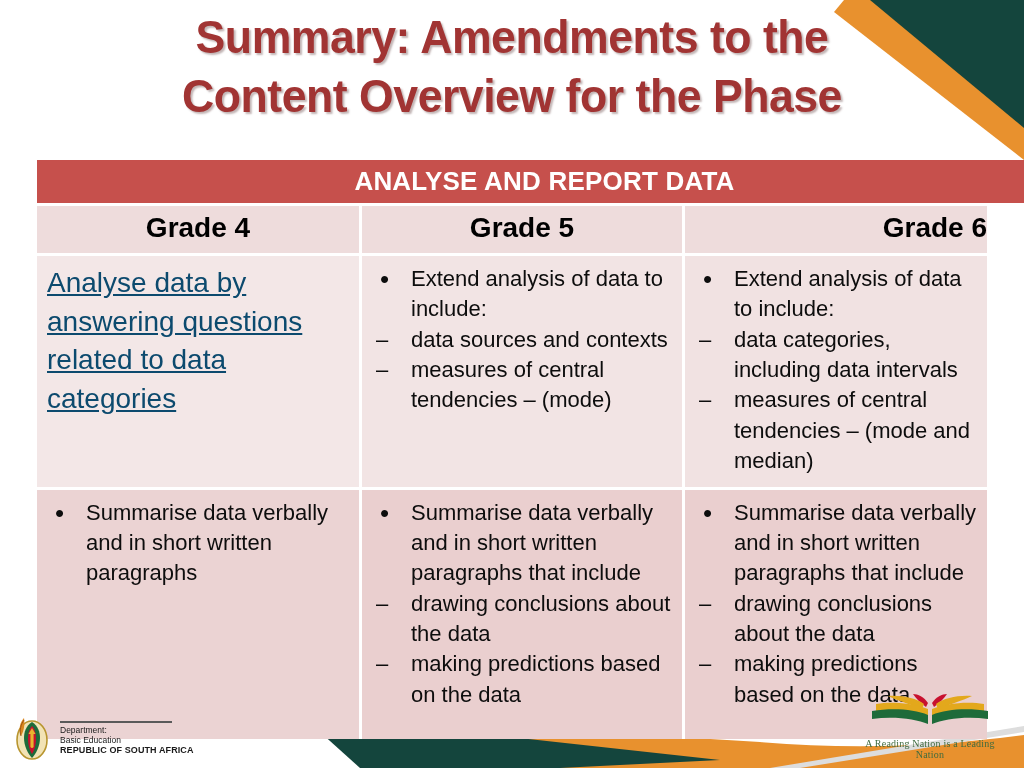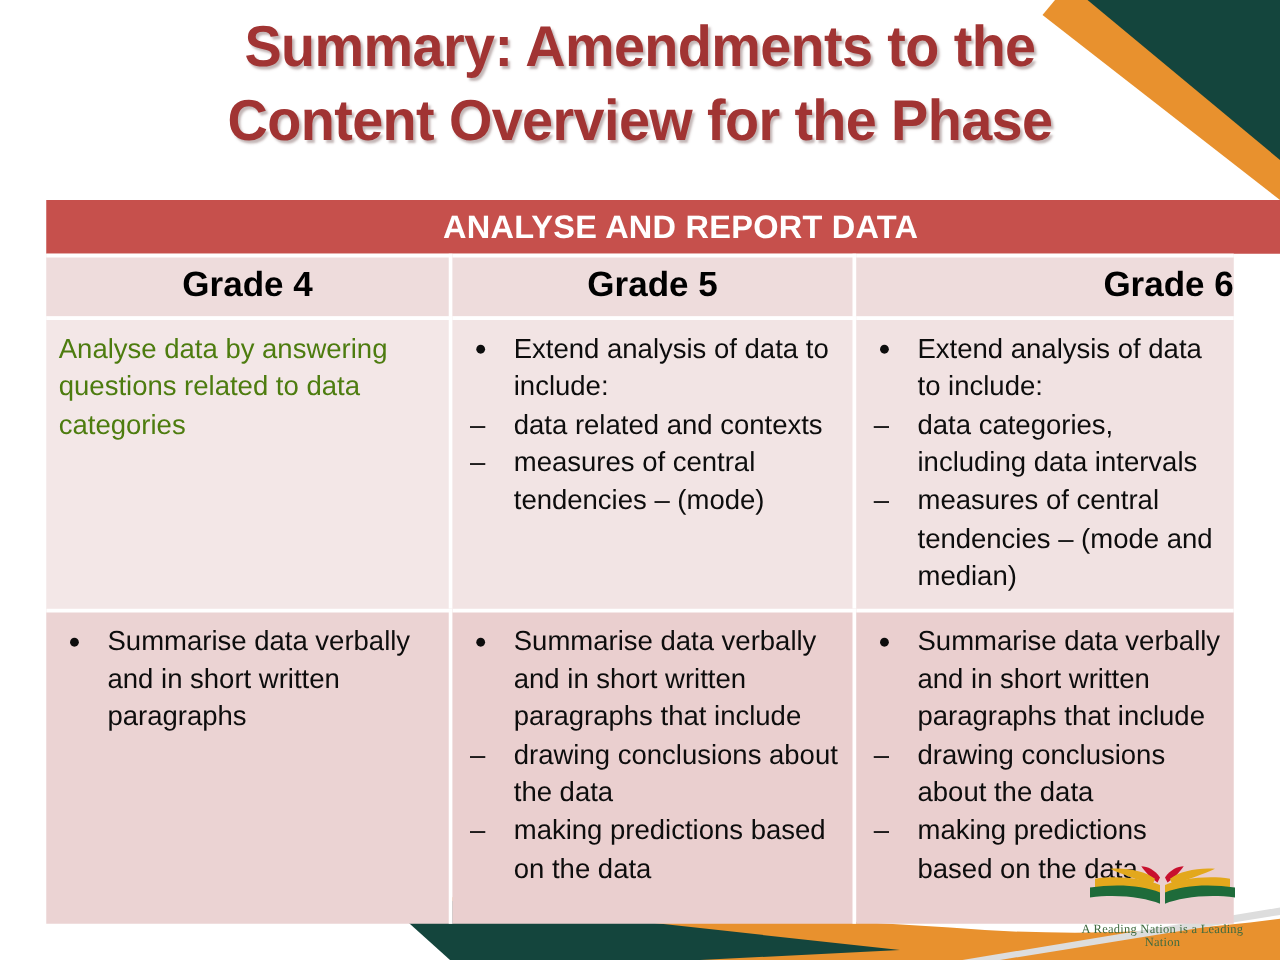--- a/index.html
+++ b/index.html
@@ -149,24 +149,25 @@
     color: #0d0d0d;
     font-size: 22px;
     line-height: 1.38;
   }
 
   ul.blist li.dash .mk { left: 8px; font-size: 22px; }
   ul.blist li.bullet .mk { left: 12px; font-size: 26px; line-height: 1.22; }
 
   
   .plain {
-    font-size: 22px;
+    font-size: 28px;
     line-height: 1.38;
-    color: #4d7c0f;
+    color: #0c4a6e;
     padding-left: 4px;
+    text-decoration: underline;
   }
 
   
   .dbe-logo {
     position: absolute;
     left: 12px;
     bottom: 6px;
     display: flex;
     align-items: center;
     z-index: 5;
@@ -237,21 +238,21 @@
         <tr class="row-a">
           <td class="col1">
               <div class="cellbody">
                 <div class="plain">Analyse data by answering questions related to data categories</div>
               </div>
             </td>
           <td class="col2">
               <div class="cellbody">
                 <ul class="blist">
                   <li class="bullet"><span class="mk">•</span><span>Extend analysis of data to include:</span></li>
-                  <li class="dash"><span class="mk">–</span><span>data related and contexts</span></li>
+                  <li class="dash"><span class="mk">–</span><span>data sources and contexts</span></li>
                   <li class="dash"><span class="mk">–</span><span>measures of central tendencies – (mode)</span></li>
                 </ul>
               </div>
             </td>
           <td class="col3">
               <div class="cellbody">
                 <ul class="blist">
                   <li class="bullet"><span class="mk">•</span><span>Extend analysis of data to include:</span></li>
                   <li class="dash"><span class="mk">–</span><span>data categories, including data intervals</span></li>
                   <li class="dash"><span class="mk">–</span><span>measures of central tendencies – (mode and median)</span></li>
@@ -289,20 +290,37 @@
       </tbody>
     </table>
   </div>
 
   <svg class="corner-bottom" viewBox="0 0 1024 60" preserveAspectRatio="none">
     <path d="M300,6 L760,34 Q880,44 1000,30 L1024,27 L1024,60 L430,60 Z" fill="#E8912E"></path>
     <path d="M300,6 L720,52 L560,60 L360,60 Z" fill="#14453D"></path>
     <path d="M1024,18 L770,60 L800,60 L1024,24 Z" fill="#dddddd"></path>
   </svg>
 
+  <div class="dbe-logo">
+    <svg width="40" height="48" viewBox="0 0 40 48">
+      <ellipse cx="20" cy="26" rx="15" ry="19" fill="#F2E3B5" stroke="#B8952F" stroke-width="1.6"></ellipse>
+      <path d="M20 8 C14 12 12 18 12 24 C12 32 16 40 20 44 C24 40 28 32 28 24 C28 18 26 12 20 8 Z" fill="#1E6B3A"></path>
+      <path d="M20 12 C17 15 16 20 16 25 C16 31 18 37 20 40 C22 37 24 31 24 25 C24 20 23 15 20 12 Z" fill="#C8102E"></path>
+      <rect x="18.4" y="18" width="3.2" height="16" rx="1.4" fill="#E8B42E"></rect>
+      <path d="M20 14 L23.5 20 L16.5 20 Z" fill="#E8B42E"></path>
+      <path d="M9 22 C6 16 8 8 12 4 C13 10 12 17 9 22 Z" fill="#D9861F"></path>
+      <path d="M9 22 C7 17 9 10 12 6" fill="none" stroke="#8a4a12" stroke-width="0.8"></path>
+    </svg>
+    <div class="dbe-text">
+      <div class="dbe-rule"></div>
+      <div class="dbe-l1">Department:</div>
+      <div class="dbe-l2">Basic Education</div>
+      <div class="dbe-l3">REPUBLIC OF SOUTH AFRICA</div>
+    </div>
+  </div>
 
   <div class="reading-logo">
     <svg width="144" height="40" viewBox="0 0 144 40">
       <path d="M70 10 C66 4 60 1 55 1 C58 5 62 10 68 14 Z" fill="#C8102E"></path>
       <path d="M74 10 C78 4 84 1 89 1 C86 5 82 10 76 14 Z" fill="#C8102E"></path>
       <path d="M66 11 C58 5 44 2 30 3 C38 7 54 12 64 16 Z" fill="#E3A81C"></path>
       <path d="M78 11 C86 5 100 2 114 3 C106 7 90 12 80 16 Z" fill="#E3A81C"></path>
       <path d="M70 16 C58 11 36 8 18 11 C18 15 18 18 18 18 C38 16 58 19 70 24 Z" fill="#E3A81C"></path>
       <path d="M74 16 C86 11 108 8 126 11 C126 15 126 18 126 18 C106 16 86 19 74 24 Z" fill="#E3A81C"></path>
       <path d="M70 22 C56 16 34 15 14 18 L14 26 C36 23 58 26 70 31 Z" fill="#1E6B3A"></path>

